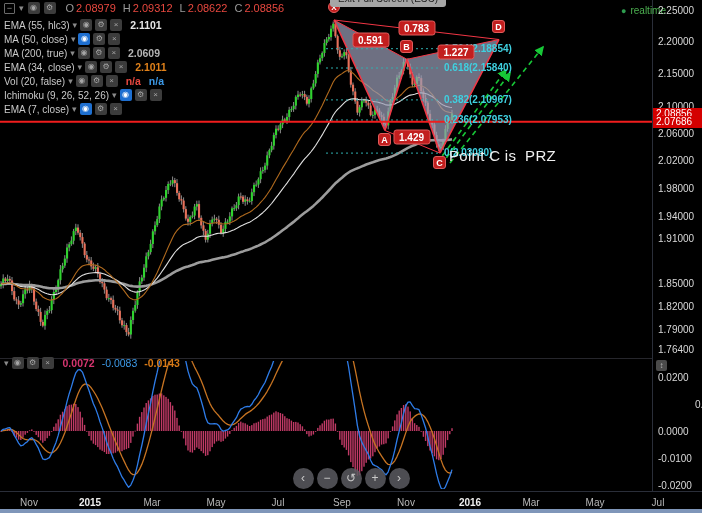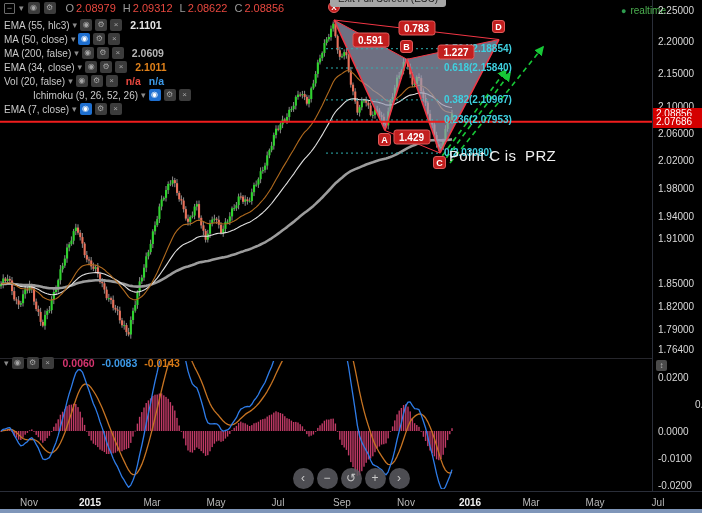--- a/index.html
+++ b/index.html
@@ -543,21 +543,21 @@
         <div class="leg-val" style="position: static; color: rgb(230, 230, 230);">2.1101</div>
       </div>
       <div class="legend-row">
         <div class="leg-label" style="position: static;">MA (50, close)</div>
         <div class="caret" style="position: static;">▾</div>
         <div class="leg-btn blue" style="position: static;">◉</div>
         <div class="leg-btn" style="position: static;">⚙</div>
         <div class="leg-btn" style="position: static;">×</div>
       </div>
       <div class="legend-row">
-        <div class="leg-label" style="position: static;">MA (200, false)</div>
+        <div class="leg-label" style="position: static;">MA (200, true)</div>
         <div class="caret" style="position: static;">▾</div>
         <div class="leg-btn" style="position: static;">◉</div>
         <div class="leg-btn" style="position: static;">⚙</div>
         <div class="leg-btn" style="position: static;">×</div>
         <div class="leg-val" style="position: static; color: rgb(180, 180, 180);">2.0609</div>
       </div>
       <div class="legend-row">
         <div class="leg-label" style="position: static;">EMA (34, close)</div>
         <div class="caret" style="position: static;">▾</div>
         <div class="leg-btn" style="position: static;">◉</div>
@@ -568,43 +568,43 @@
       <div class="legend-row">
         <div class="leg-label" style="position: static;">Vol (20, false)</div>
         <div class="caret" style="position: static;">▾</div>
         <div class="leg-btn" style="position: static;">◉</div>
         <div class="leg-btn" style="position: static;">⚙</div>
         <div class="leg-btn" style="position: static;">×</div>
         <div class="leg-val" style="position: static; color: rgb(232, 72, 63);">n/a</div>
         <div class="leg-val" style="position: static; color: rgb(61, 154, 232);">n/a</div>
       </div>
       <div class="legend-row">
-        <div class="leg-label" style="position: static; margin-left: 29px;">Ichimoku (9, 26, 52, 26)</div>
+        <div class="leg-label" style="position: static;">Ichimoku (9, 26, 52, 26)</div>
         <div class="caret" style="position: static;">▾</div>
         <div class="leg-btn blue" style="position: static;">◉</div>
         <div class="leg-btn" style="position: static;">⚙</div>
         <div class="leg-btn" style="position: static;">×</div>
       </div>
       <div class="legend-row">
         <div class="leg-label" style="position: static;">EMA (7, close)</div>
         <div class="caret" style="position: static;">▾</div>
         <div class="leg-btn blue" style="position: static;">◉</div>
         <div class="leg-btn" style="position: static;">⚙</div>
         <div class="leg-btn" style="position: static;">×</div>
       </div>
     </div>
 
   <div id="macd-row">
     <span class="caret">▾</span>
     <span class="leg-btn">◉</span>
     <span class="leg-btn">⚙</span>
     <span class="leg-btn">×</span>
     <span id="macd-vals" style="display: flex; gap: 7px; margin-left: 6px;">
-        <span style="font-size: 10.5px; font-weight: bold; color: rgb(214, 53, 112);">0.0060</span>
-        <span style="font-size: 10.5px; font-weight: bold; color: rgb(61, 154, 232);">-0.0083</span>
+        <span style="font-size: 10.5px; font-weight: bold; color: rgb(214, 53, 112);">0.0072</span>
+        <span style="font-size: 10.5px; font-weight: normal; color: rgb(61, 154, 232);">-0.0083</span>
         <span style="font-size: 10.5px; font-weight: bold; color: rgb(216, 122, 22); text-align: right;">-0.0143</span>
       </span>
   </div>
 
   <div id="realtime">
     <span class="dot">●</span>
     <span class="lbl">realtime</span>
   </div>
 
   <div id="pane-btn">↕</div>

